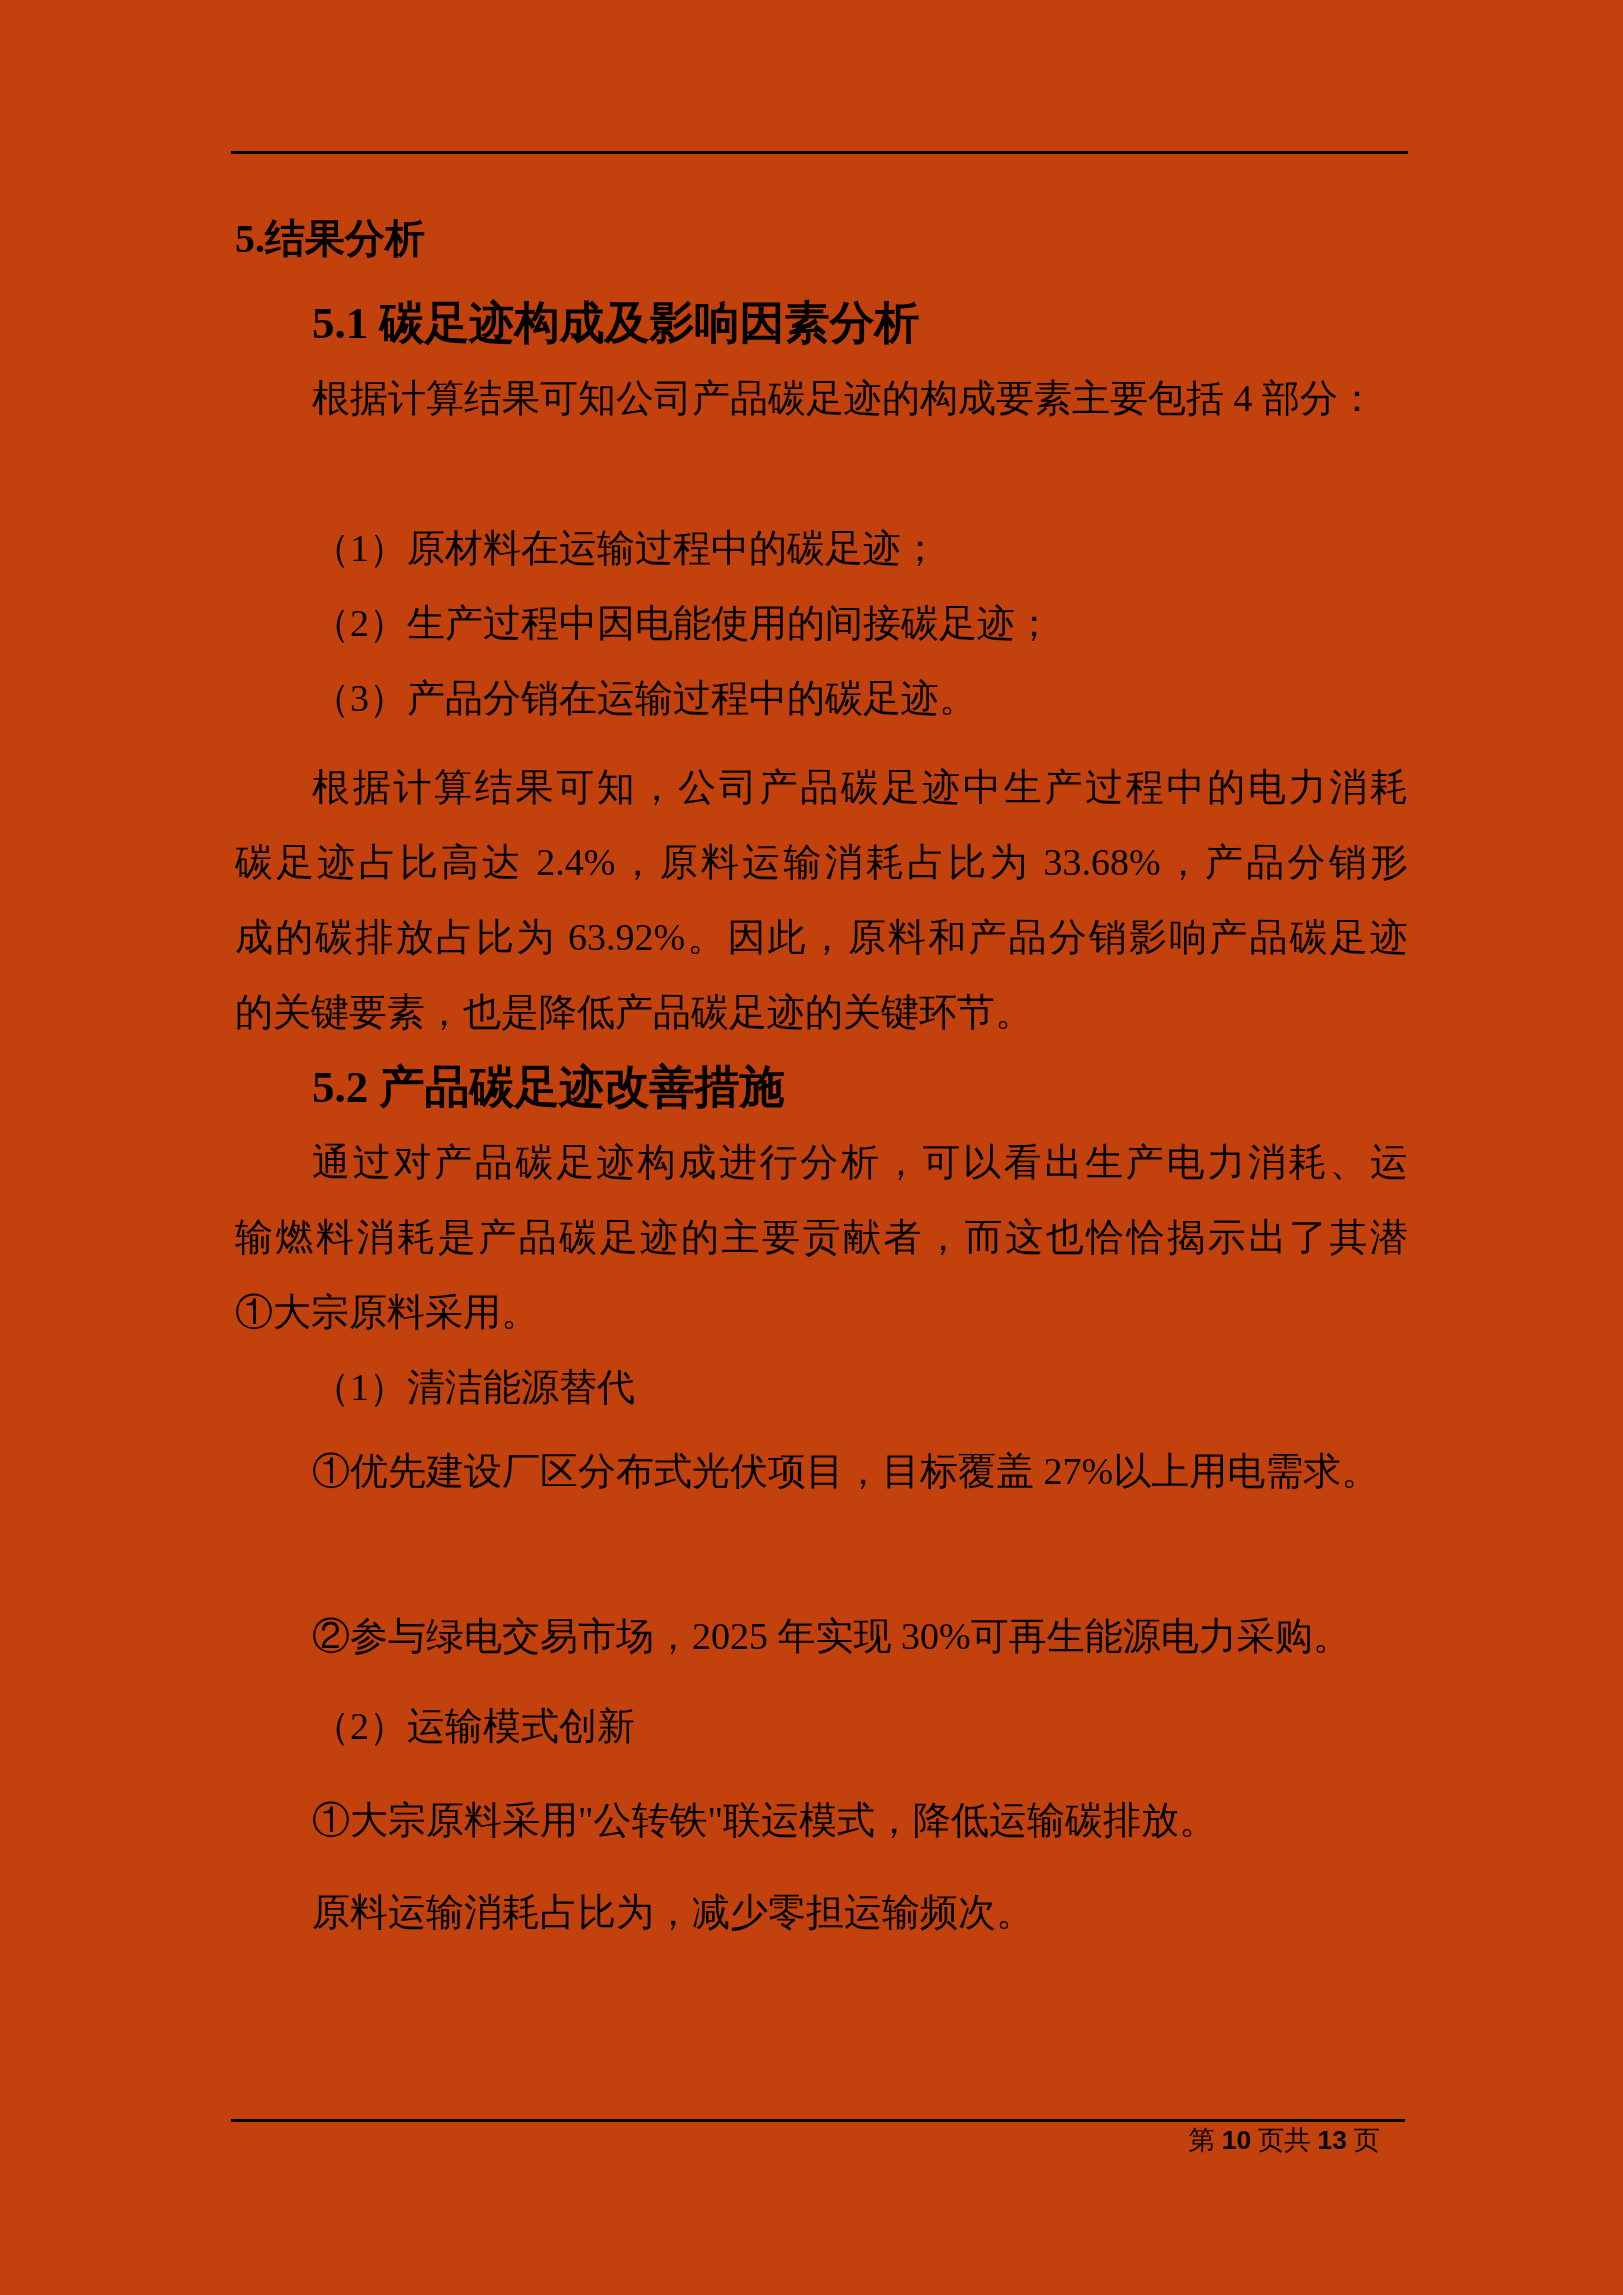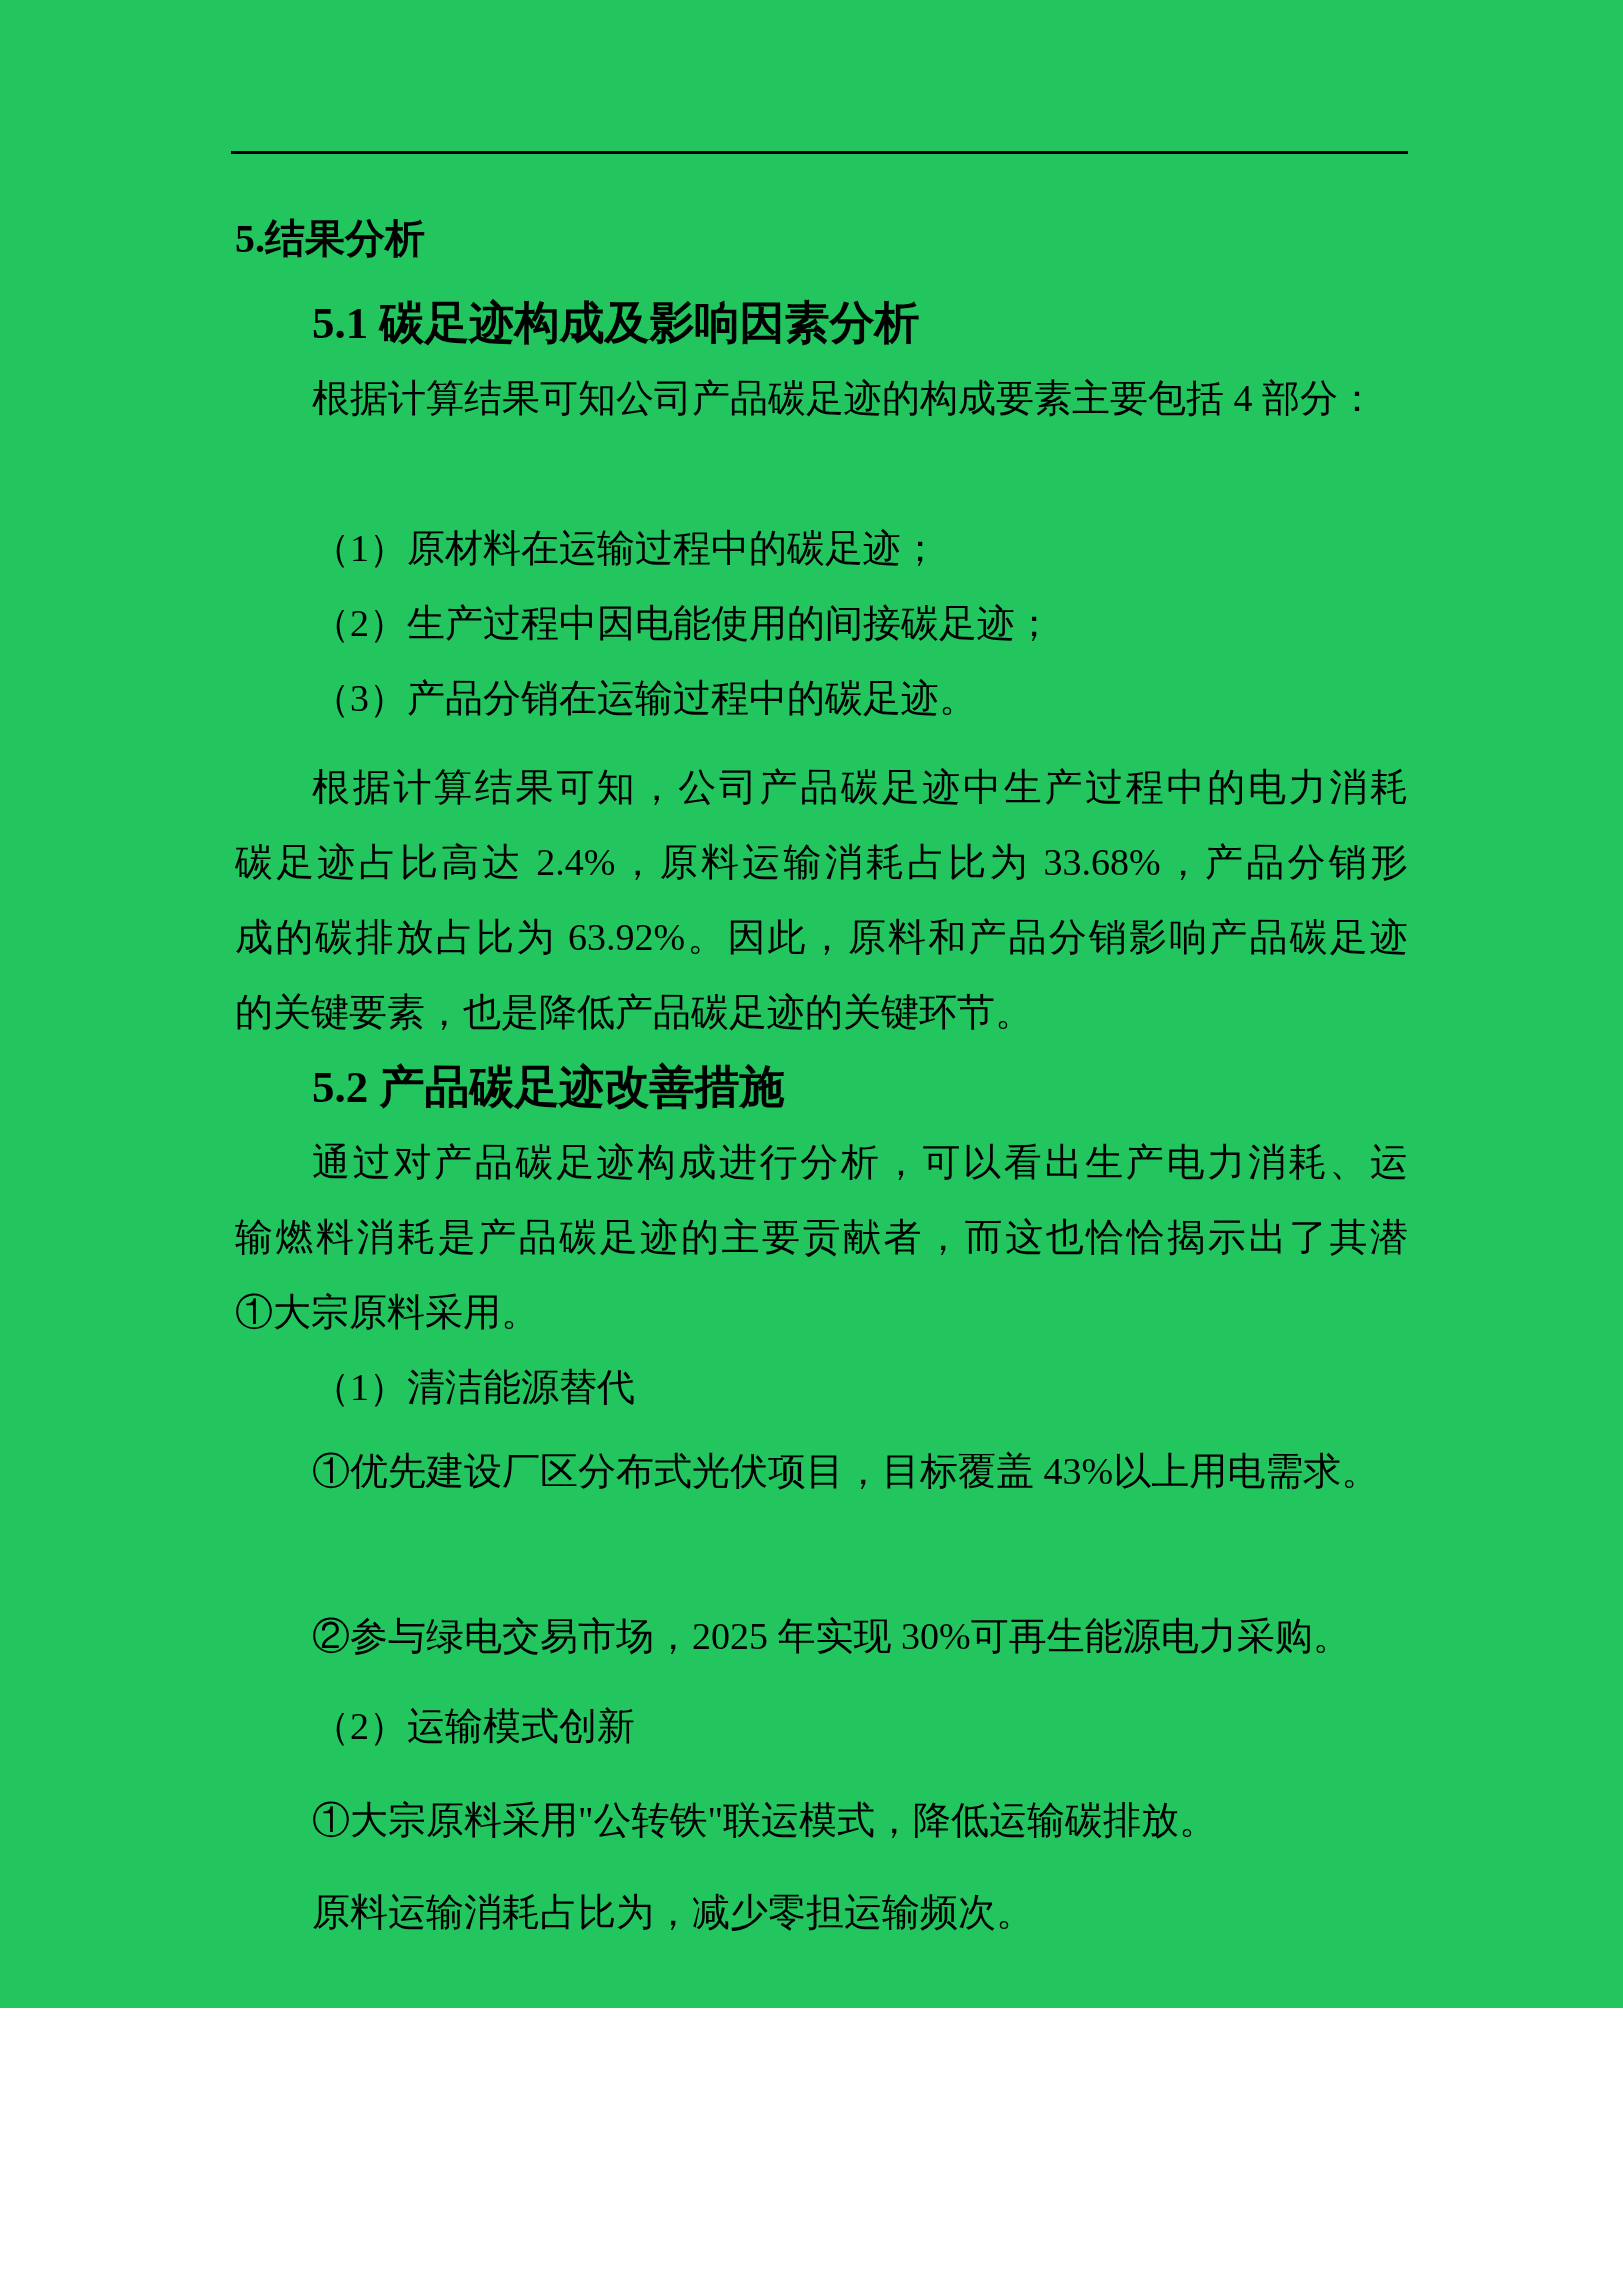--- a/index.html
+++ b/index.html
@@ -4,22 +4,22 @@
 <title></title>
 <style>
   html, body {
     margin: 0;
     padding: 0;
     background: #ffffff;
   }
   .page {
     position: relative;
     width: 1623px;
-    height: 2008px;
-    background: #22c55e;
+    height: 2295px;
+    background: #c2410c;
     color: #000000;
     font-family: "Liberation Serif", "DejaVu Serif", serif;
     overflow: hidden;
   }
   .header-rule {
     position: absolute;
     left: 231px;
     top: 151px;
     width: 1177px;
     height: 2.9px;
@@ -129,21 +129,21 @@
       </div>
       <div class="para body" data-pi="9">
         <div class="line first fill">通过对产品碳足迹构成进行分析，可以看出生产电力消耗、运</div>
         <div class="line fill">输燃料消耗是产品碳足迹的主要贡献者，而这也恰恰揭示出了其潜</div>
         <div class="line">①大宗原料采用。</div>
       </div>
       <div class="para body" data-pi="10">
         <div class="line first">（1）清洁能源替代</div>
       </div>
       <div class="para body" data-pi="11">
-        <div class="line first">①优先建设厂区分布式光伏项目，目标覆盖 43%以上用电需求。</div>
+        <div class="line first">①优先建设厂区分布式光伏项目，目标覆盖 27%以上用电需求。</div>
       </div>
       <div class="para blank" data-pi="12">&nbsp;</div>
       <div class="para body" data-pi="13">
         <div class="line first">②参与绿电交易市场，2025 年实现 30%可再生能源电力采购。</div>
       </div>
       <div class="para body" data-pi="14">
         <div class="line first">（2）运输模式创新</div>
       </div>
       <div class="para body" data-pi="15">
         <div class="line first">①大宗原料采用"公转铁"联运模式，降低运输碳排放。</div>

